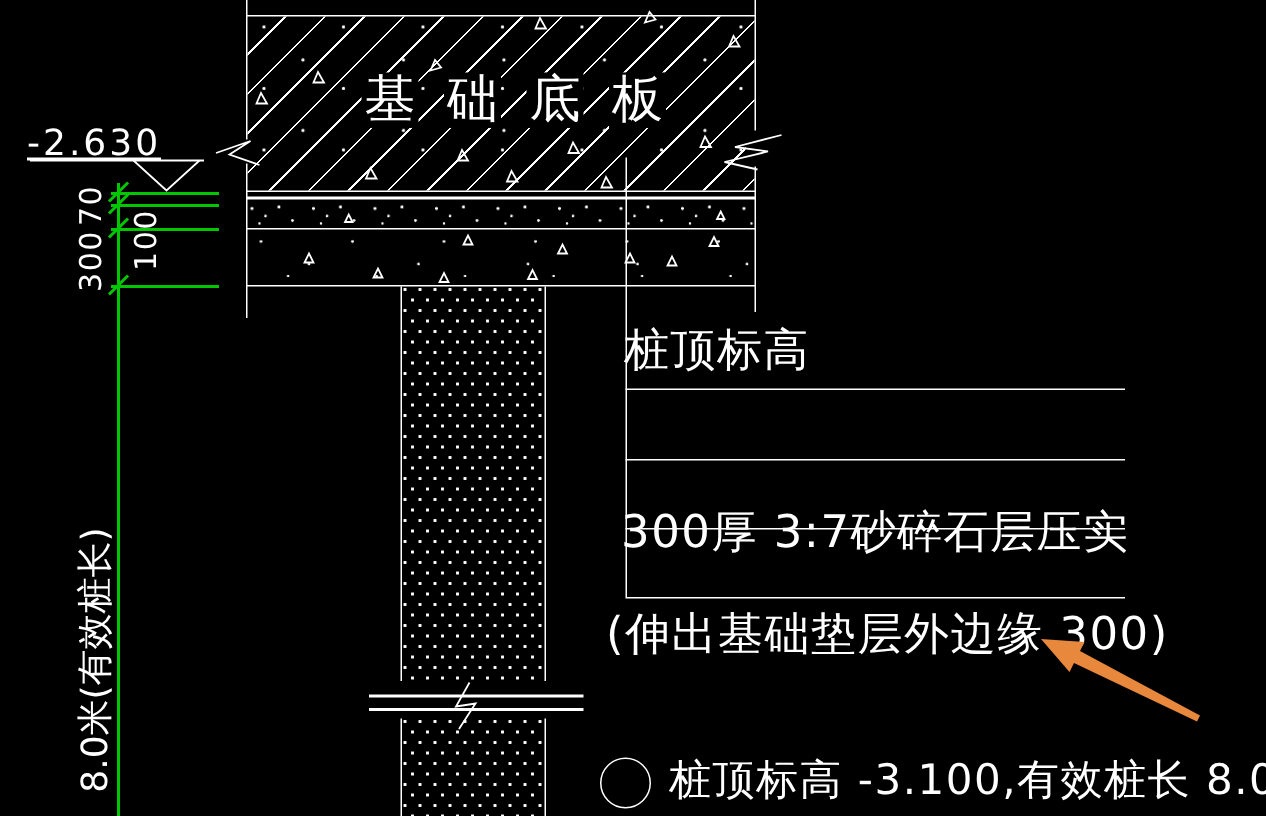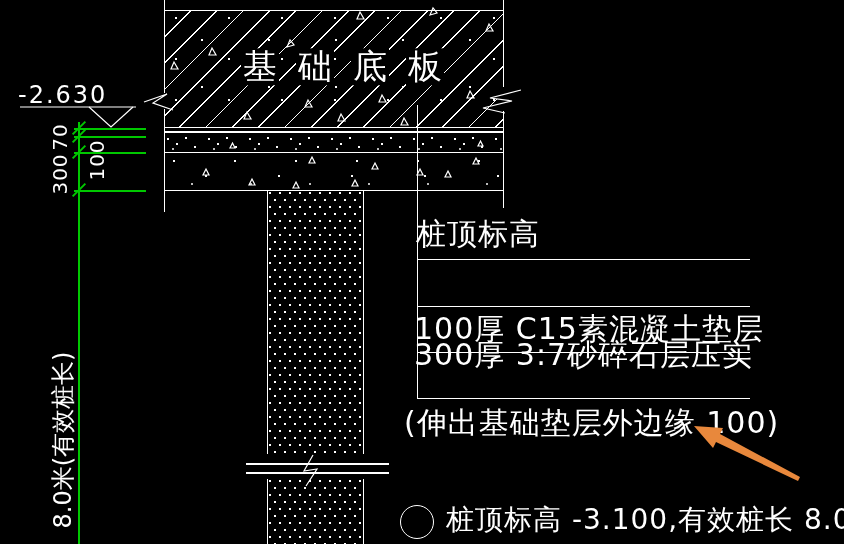--- a/index.html
+++ b/index.html
@@ -84,21 +84,21 @@
   <div class="wl" style="left:164px; top:152px; width:340px; height:1px;"></div>
   <div class="wl" style="left:164px; top:190px; width:340px; height:1px;"></div>
 
   <div class="slab-title">
     <span>基</span>
     <span>础</span>
     <span>底</span>
     <span>板</span>
   </div>
 
-  <div class="htext" style="left:18px; top:81px; font-size:24px; letter-spacing:2px;">-2.630</div>
+  <div class="htext" style="left:18px; top:81px; font-size:24px; letter-spacing:2px;text-decoration:underline;">-2.630</div>
 
   <div class="gl" style="left:78px; top:122px; width:2px; height:422px;"></div>
   <div class="gl" style="left:74px; top:128px; width:72px; height:2px;"></div>
   <div class="gl" style="left:74px; top:136px; width:72px; height:2px;"></div>
   <div class="gl" style="left:74px; top:152px; width:72px; height:2px;"></div>
   <div class="gl" style="left:74px; top:190px; width:72px; height:2px;"></div>
   <div class="tick" style="left:70px; top:127px;"></div>
   <div class="tick" style="left:70px; top:135px;"></div>
   <div class="tick" style="left:70px; top:151px;"></div>
   <div class="tick" style="left:70px; top:189px;"></div>
@@ -108,23 +108,22 @@
   <div class="vtext" style="left:60px; top:174px;">300</div>
   <div class="vtext" style="left:63px; top:440px; font-size:24px; letter-spacing:0;">8.0米(有效桩长)</div>
 
   <div class="wl" style="left:417px; top:105px; width:1px; height:293px;"></div>
   <div class="wl" style="left:417px; top:259px; width:333px; height:1px;"></div>
   <div class="wl" style="left:417px; top:306px; width:333px; height:1px;"></div>
   <div class="wl" style="left:417px; top:352px; width:333px; height:1px;"></div>
   <div class="wl" style="left:417px; top:398px; width:333px; height:1px;"></div>
 
   <div class="rowtext" style="left:416px; top:234px;">桩顶标高</div>
-  <div class="rowtext" style="left:414px; top:329px;">100厚 C15素混凝土垫层</div>
   <div class="rowtext" style="left:414px; top:355px;">300厚 3:7砂碎石层压实</div>
-  <div class="rowtext" style="left:404px; top:423px;">(伸出基础垫层外边缘 100)</div>
+  <div class="rowtext" style="left:404px; top:423px;">(伸出基础垫层外边缘 300)</div>
 
   <div class="pile" style="top:191px; height:263px;"></div>
   <div class="pile" style="top:479px; height:65px;"></div>
   <div class="wl" style="left:246px; top:463px; width:143px; height:2px;"></div>
   <div class="wl" style="left:246px; top:472px; width:143px; height:2px;"></div>
 
   <div class="note-circle"></div>
   <div class="rowtext" style="left:446px; top:520px; font-size:28px;">桩顶标高 -3.100,有效桩长 8.0m.</div>
 
   <svg class="overlay" width="844" height="544" viewBox="0 0 844 544">

